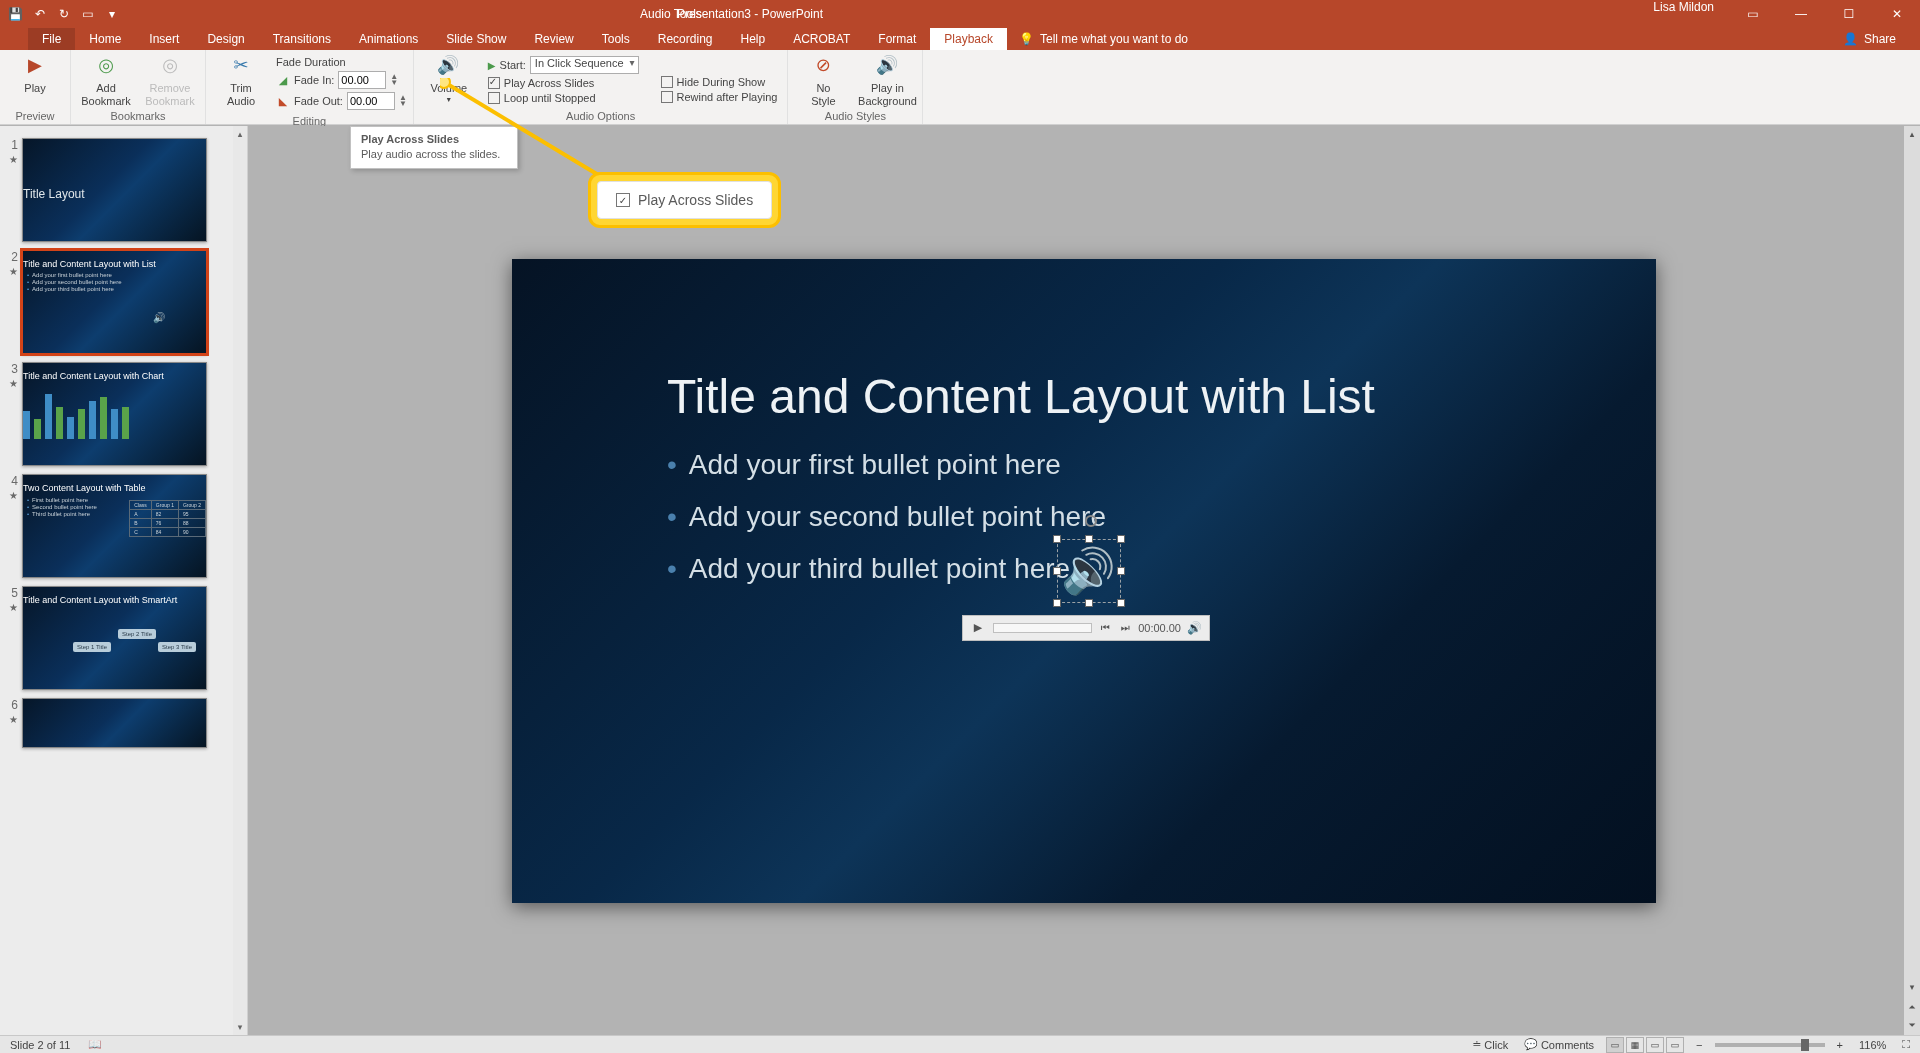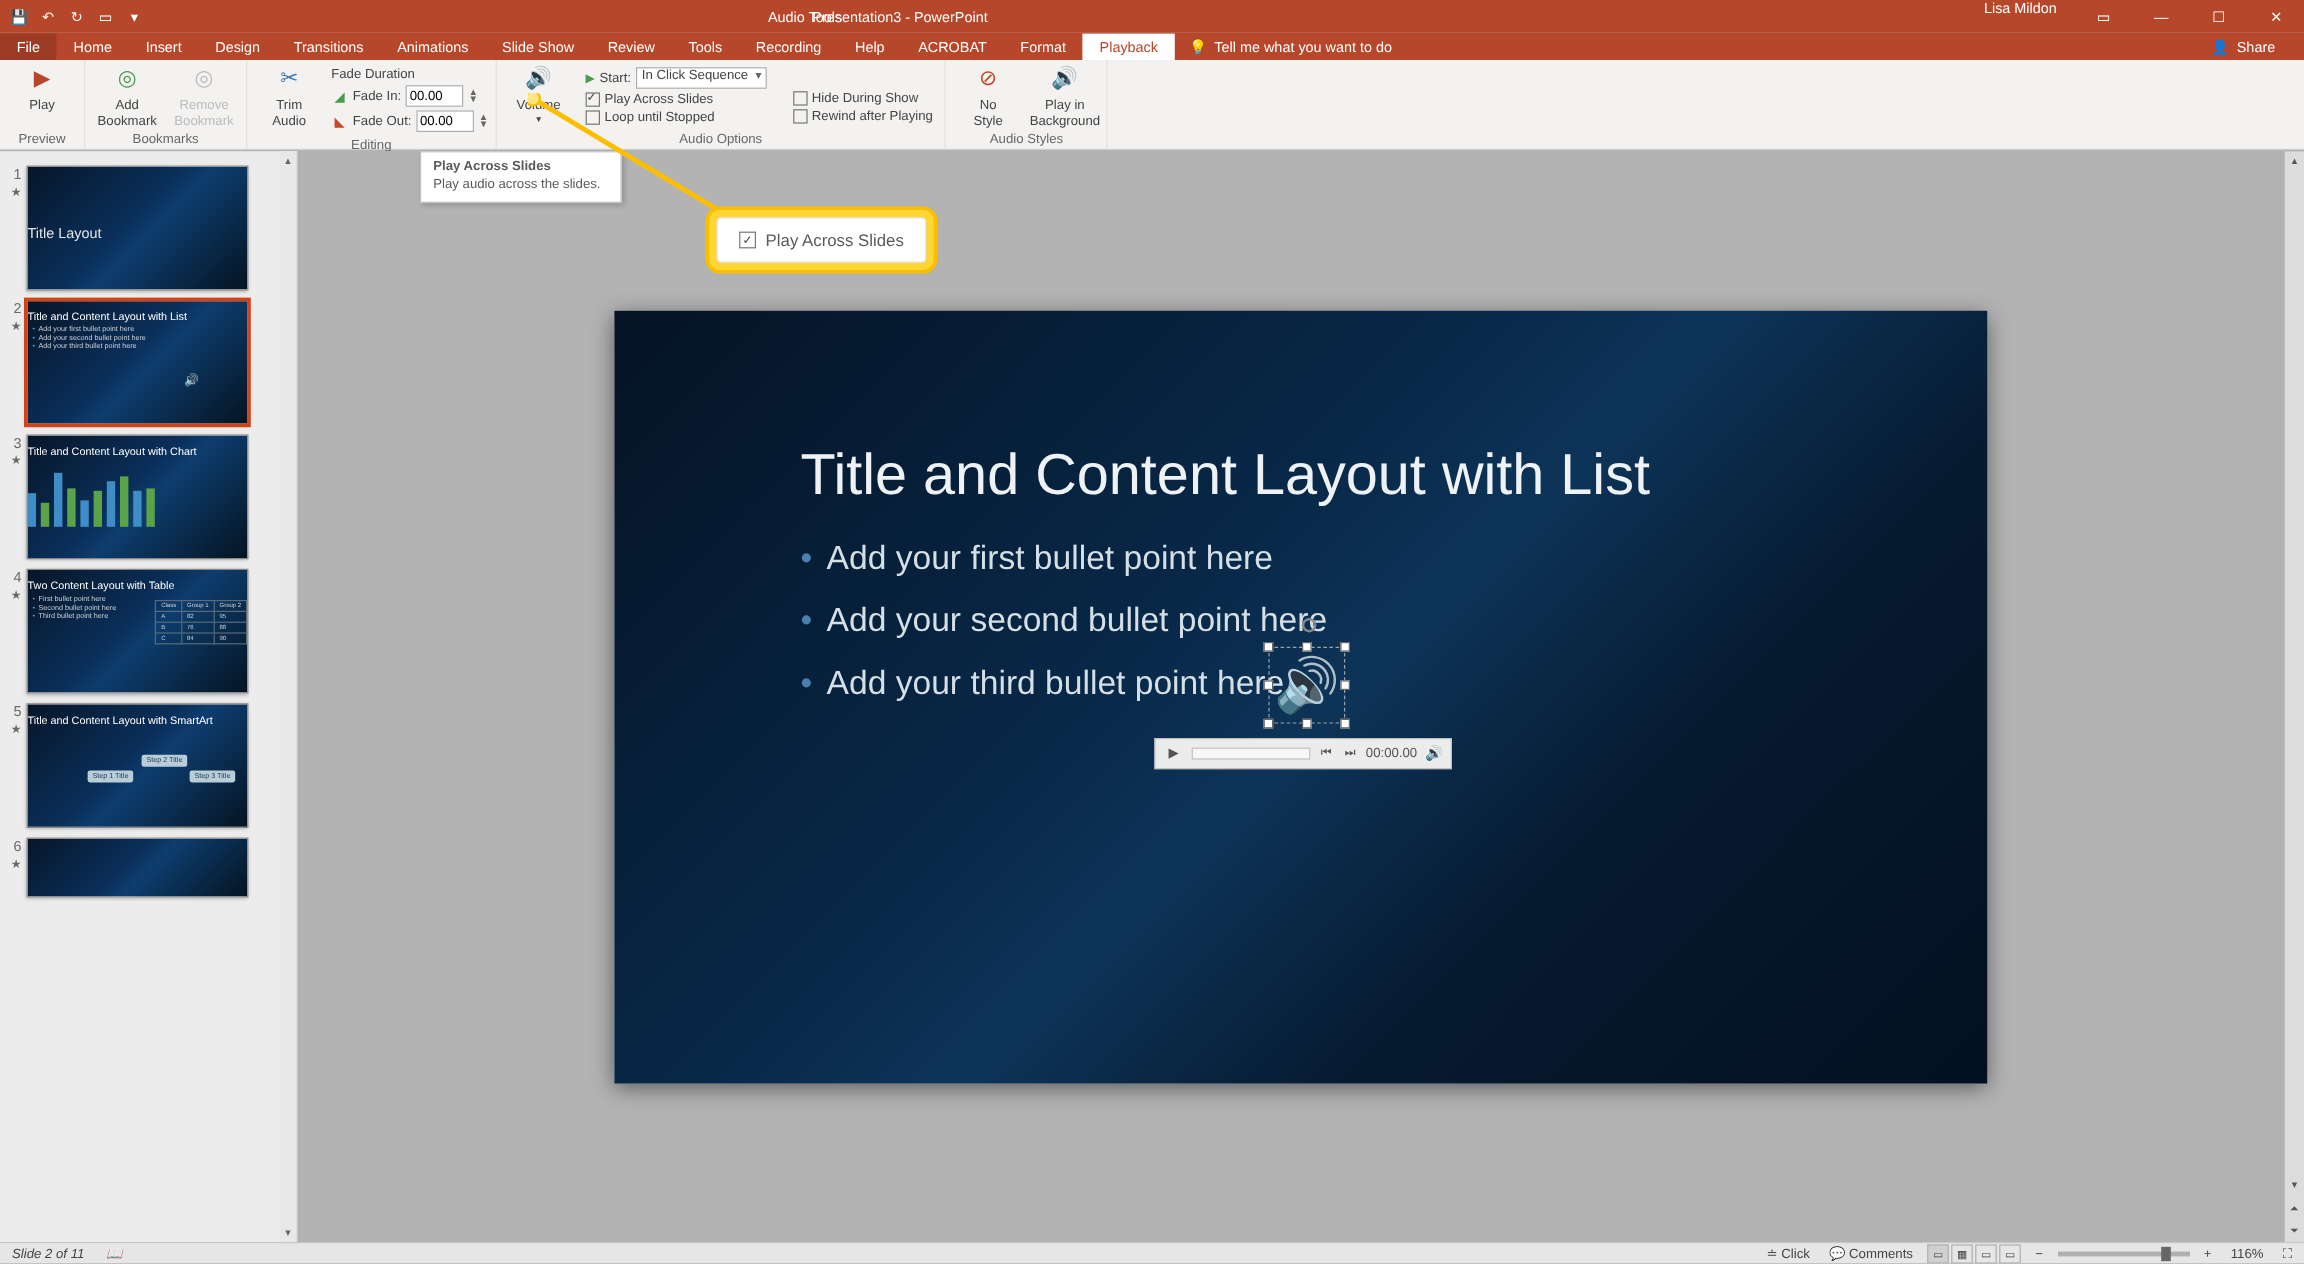--- a/index.html
+++ b/index.html
@@ -9,21 +9,21 @@
 .titlebar { height:27px; background:#b7472a; display:flex; align-items:center; color:#fff; font-size:12px; position:relative; }
 .qat { display:flex; align-items:center; gap:8px; padding:0 8px; }
 .qat-icon { width:16px; height:16px; display:flex; align-items:center; justify-content:center; font-size:12px; cursor:pointer; }
 .title-center { position:absolute; left:280px; right:700px; text-align:center; }
 .title-tools { position:absolute; left:640px; }
 .title-right { position:absolute; right:0; display:flex; align-items:flex-start; gap:2px; }
 .title-user { padding:0 14px; font-size:12px; }
 .win-btn { width:46px; height:27px; display:flex; align-items:center; justify-content:center; cursor:pointer; font-size:12px; }
 
 
-.tabstrip { height:23px; background:#b7472a; display:flex; align-items:flex-end; padding-left:0; font-size:12px; color:#fff; }
+.tabstrip { height:23px; background:#b7472a; display:flex; align-items:flex-end; padding-left:28px; font-size:12px; color:#fff; }
 .tab { padding:4px 14px; cursor:pointer; }
 .tab.active { background:#fff; color:#b7472a; }
 .tab.file { background:#9c3c24; }
 .tellme { display:flex; align-items:center; gap:6px; padding:4px 12px; }
 .share { margin-left:auto; margin-right:14px; display:flex; align-items:center; gap:6px; padding:4px 10px; }
 
 
 .ribbon { height:75px; background:#f3f2f1; border-bottom:1px solid #d0d0d0; display:flex; font-size:11px; color:#444; }
 .group { border-right:1px solid #e1e1e1; display:flex; flex-direction:column; padding:4px 6px 2px; }
 .group-body { display:flex; flex:1; align-items:flex-start; gap:6px; }
@@ -81,21 +81,21 @@
 .handle { position:absolute; width:8px; height:8px; background:#fff; border:1px solid #666; }
 .rot-handle { position:absolute; left:28px; top:-24px; width:12px; height:12px; border:2px solid #888; border-radius:50%; }
 .audio-bar { position:absolute; left:450px; top:356px; width:248px; height:26px; background:#ececec; border:1px solid #bfbfbf; display:flex; align-items:center; gap:6px; padding:0 6px; font-size:11px; color:#555; }
 .play-btn { width:18px; height:18px; display:flex; align-items:center; justify-content:center; cursor:pointer; }
 .prog { flex:1; height:10px; border:1px solid #bfbfbf; background:#f7f7f7; }
 .step-btn { width:14px; height:14px; display:flex; align-items:center; justify-content:center; cursor:pointer; font-size:10px; }
 .vol-btn { width:16px; display:flex; align-items:center; justify-content:center; cursor:pointer; font-size:12px; color:#666; }
 
 
 .status { position:absolute; left:0; right:0; bottom:0; height:18px; background:#e6e6e6; border-top:1px solid #c8c8c8; display:flex; align-items:center; font-size:11px; color:#444; padding:0 6px; }
-.st-left { display:flex; align-items:center; gap:10px;font-style:italic; }
+.st-left { display:flex; align-items:center; gap:10px; }
 .st-right { margin-left:auto; display:flex; align-items:center; gap:8px; }
 .st-btn { cursor:pointer; padding:0 4px; display:flex; align-items:center; gap:3px; }
 .view-icons { display:flex; gap:2px; }
 .view-icon { width:18px; height:16px; border:1px solid #b0b0b0; display:flex; align-items:center; justify-content:center; font-size:9px; cursor:pointer; }
 .view-icon.active { background:#d0d0d0; }
 .zoom-slider { width:110px; height:4px; background:#b0b0b0; position:relative; }
 .zoom-thumb { position:absolute; left:86px; top:-4px; width:8px; height:12px; background:#666; }
 
 
 .mini-bars { display:flex; align-items:flex-end; gap:4px; height:50px; margin-top:8px; }

